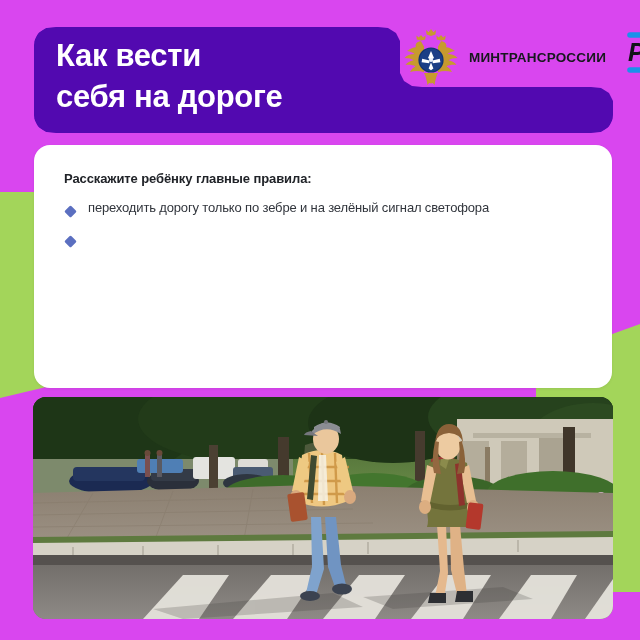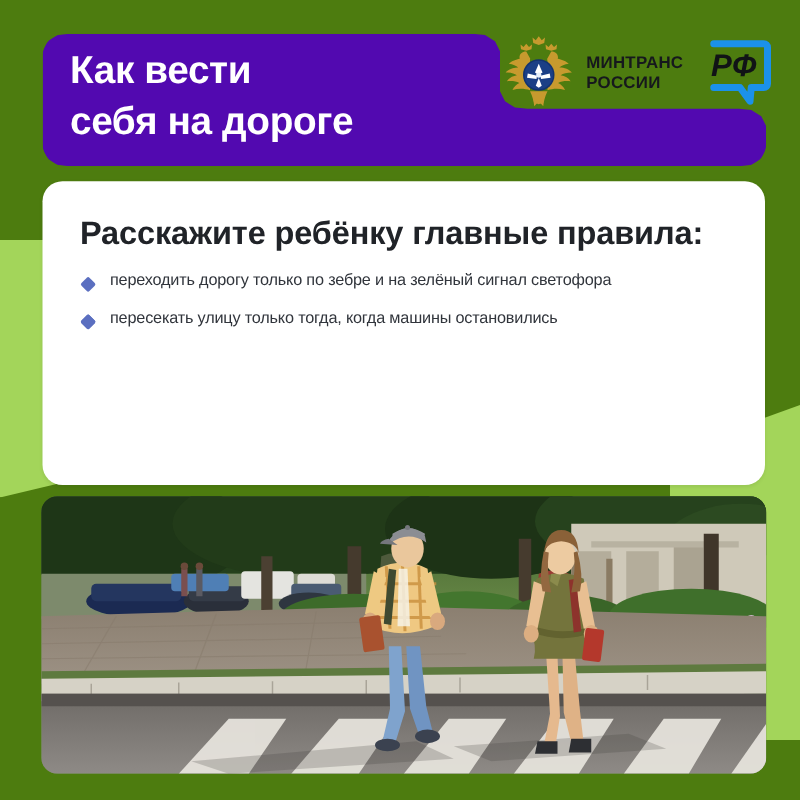--- a/index.html
+++ b/index.html
@@ -8,21 +8,21 @@
     background: #ffffff;
   }
   body {
     font-family: "Liberation Sans", sans-serif;
   }
   #poster {
     position: relative;
     width: 640px;
     height: 640px;
     overflow: hidden;
-    background: #4d7c0f;
+    background: #d946ef;
   }
 
   
   .green-left {
     position: absolute;
     left: 0;
     top: 192px;
     width: 104px;
     height: 206px;
     background: #a3d55a;
@@ -87,21 +87,21 @@
     align-items: center;
     gap: 9px;
   }
   .eagle-wrap {
     width: 58px;
     height: 62px;
     display: block;
   }
   .mintrans-text {
     display: flex;
-    flex-direction: column;
+    flex-direction: row;
     justify-content: center;
     line-height: 1.16;
     color: #16181d;
     font-size: 13.5px;
     font-weight: bold;
     letter-spacing: 0.2px;
   }
   .rf-wrap {
     width: 60px;
     height: 58px;
@@ -118,21 +118,21 @@
     width: 578px;
     height: 243px;
     background: #ffffff;
     border-radius: 16px;
     box-shadow: 0 1px 3px rgba(0,0,0,0.07);
     box-sizing: border-box;
     padding: 26px 30px 0 30px;
   }
   .rules-heading {
     color: #202328;
-    font-size: 26px;
+    font-size: 13px;
     font-weight: bold;
     letter-spacing: -0.1px;
     margin: 0 0 13px 0;
   }
   .rules-list {
     list-style: none;
     margin: 0;
     padding: 0;
   }
   .rule-item {
@@ -230,24 +230,20 @@
 
   <div class="rules-card">
     <div class="rules-heading">Расскажите ребёнку главные правила:</div>
     <ul class="rules-list">
       <li class="rule-item">
         <span class="bullet-diamond"></span>
         <span>переходить дорогу только по зебре и на зелёный сигнал светофора</span>
       </li>
       <li class="rule-item">
         <span class="bullet-diamond"></span>
-      </li>
-      <li class="rule-item">
-        <span class="bullet-diamond"></span>
-        <span>пересекать улицу только тогда, когда машины остановились</span>
       </li>
     </ul>
   </div>
 
   <div class="photo">
     <svg viewBox="0 0 580 222" xmlns="http://www.w3.org/2000/svg" preserveAspectRatio="xMidYMid slice">
       <defs>
         <linearGradient id="skyG" x1="0" y1="0" x2="0" y2="1">
           <stop offset="0%" stop-color="#3f5c2c"></stop>
           <stop offset="100%" stop-color="#6a8c48"></stop>

